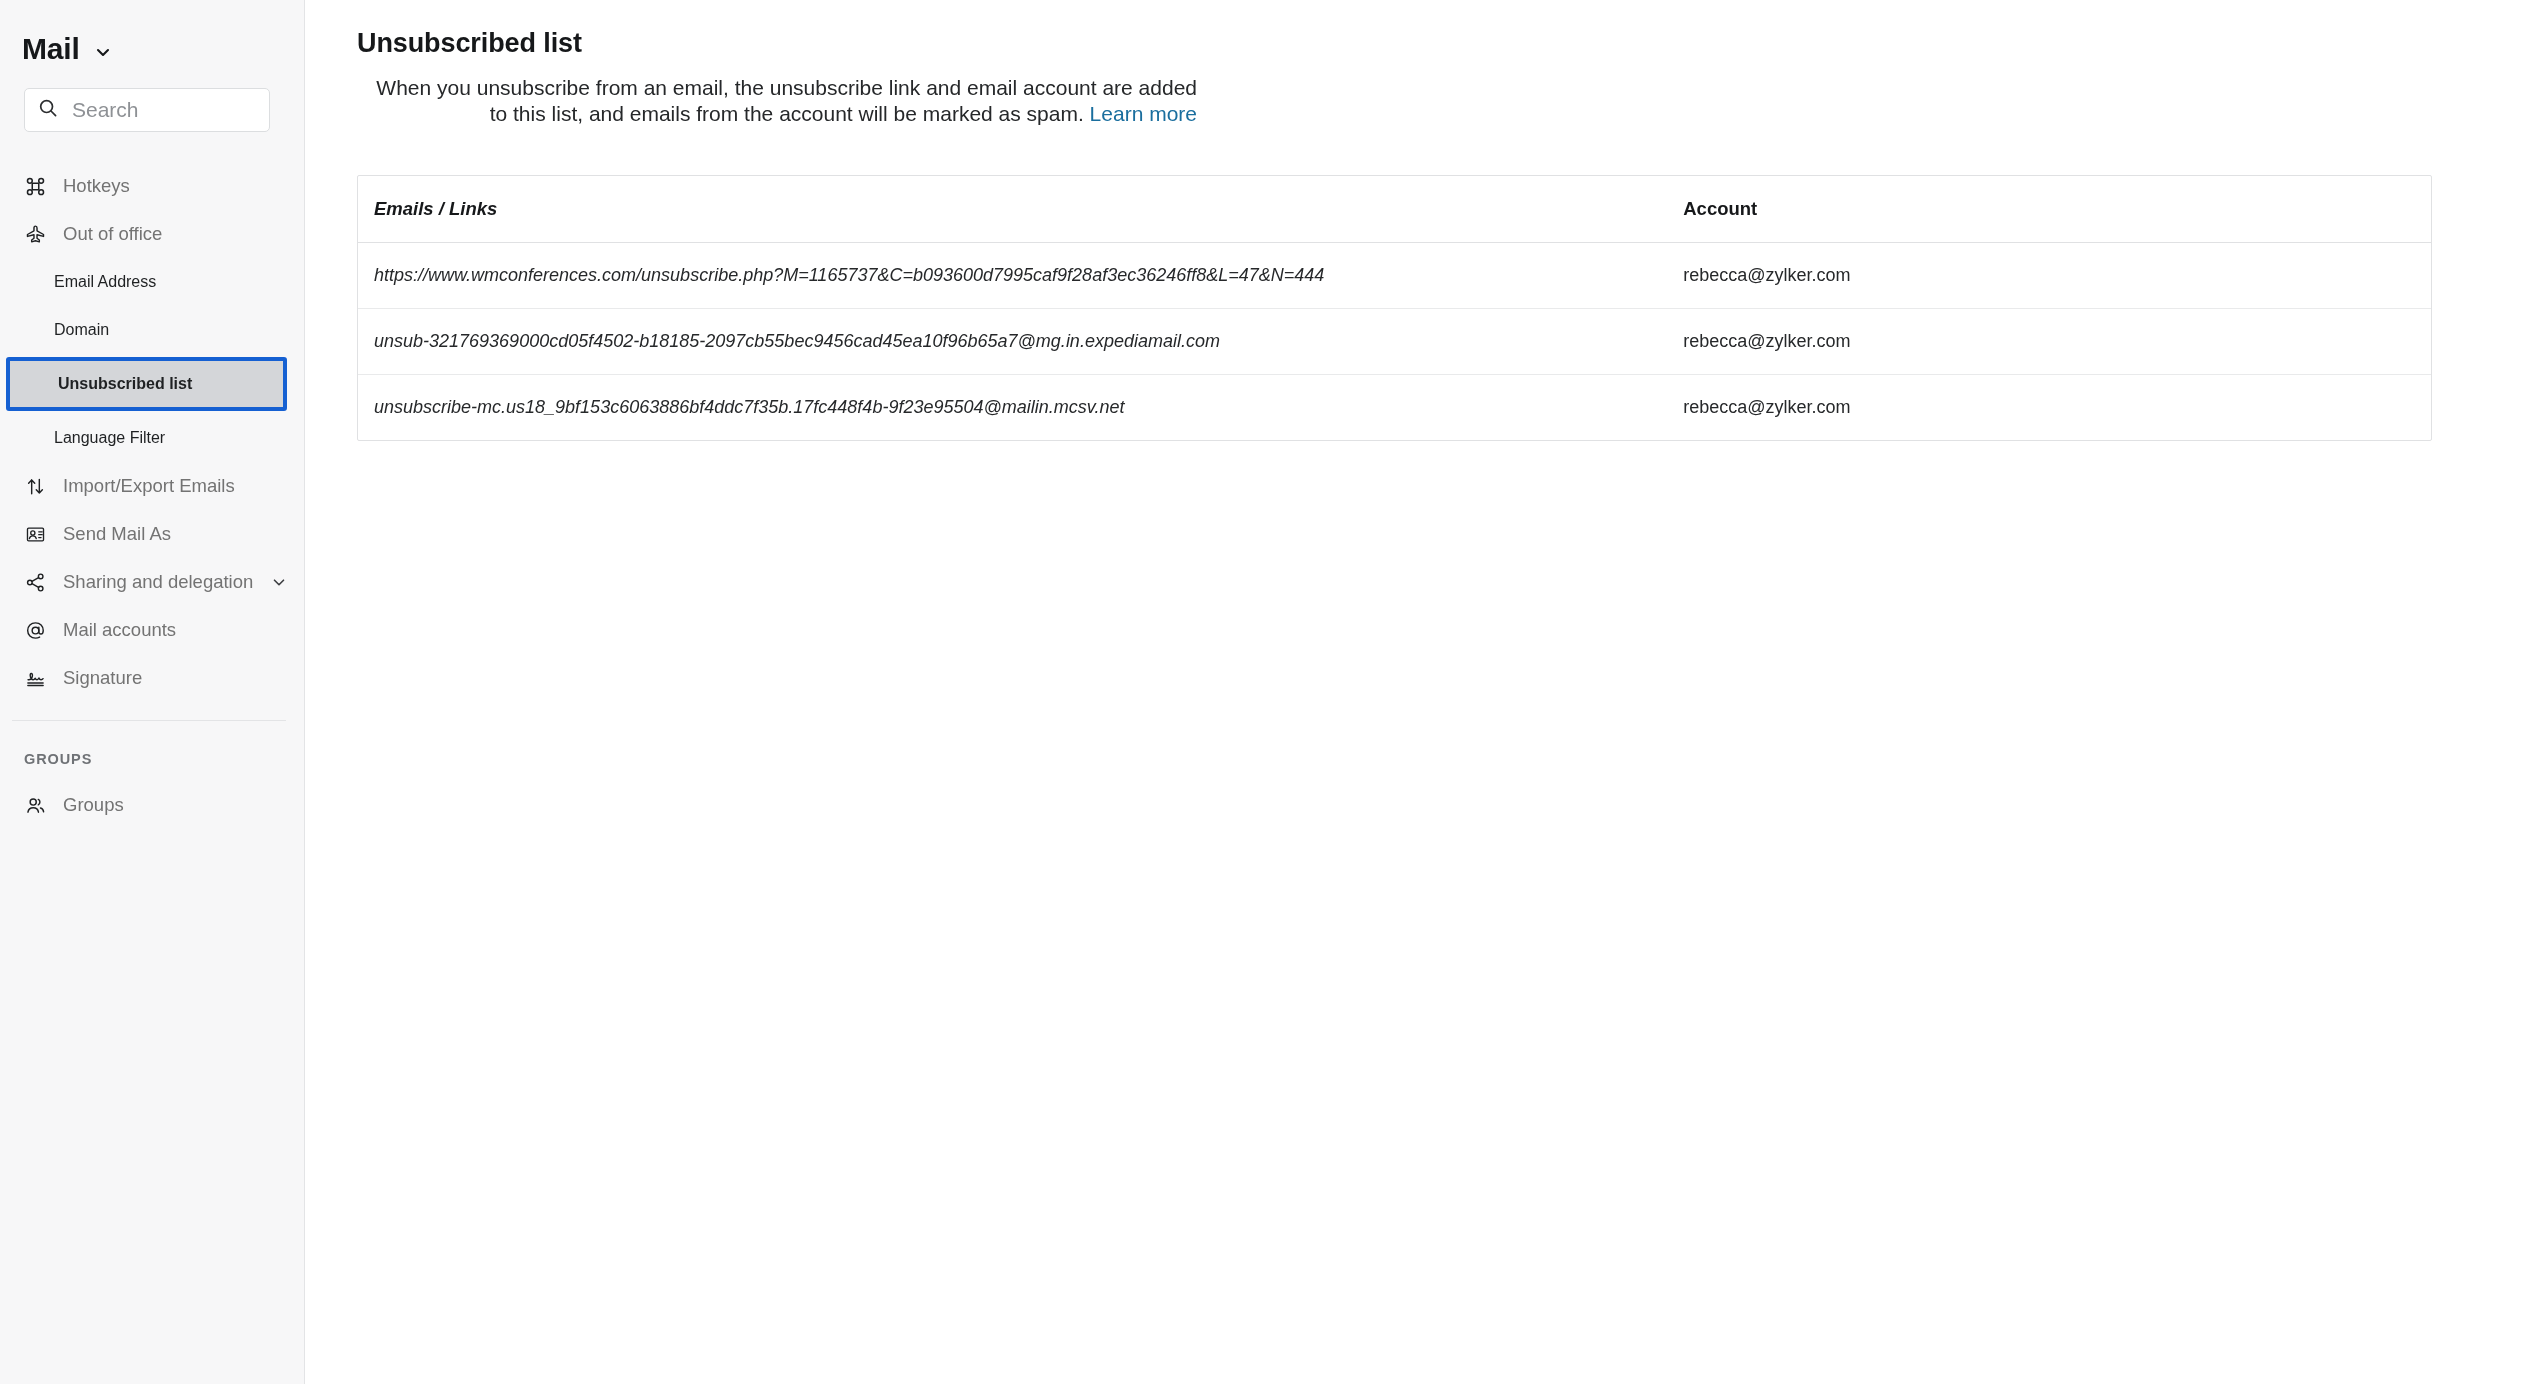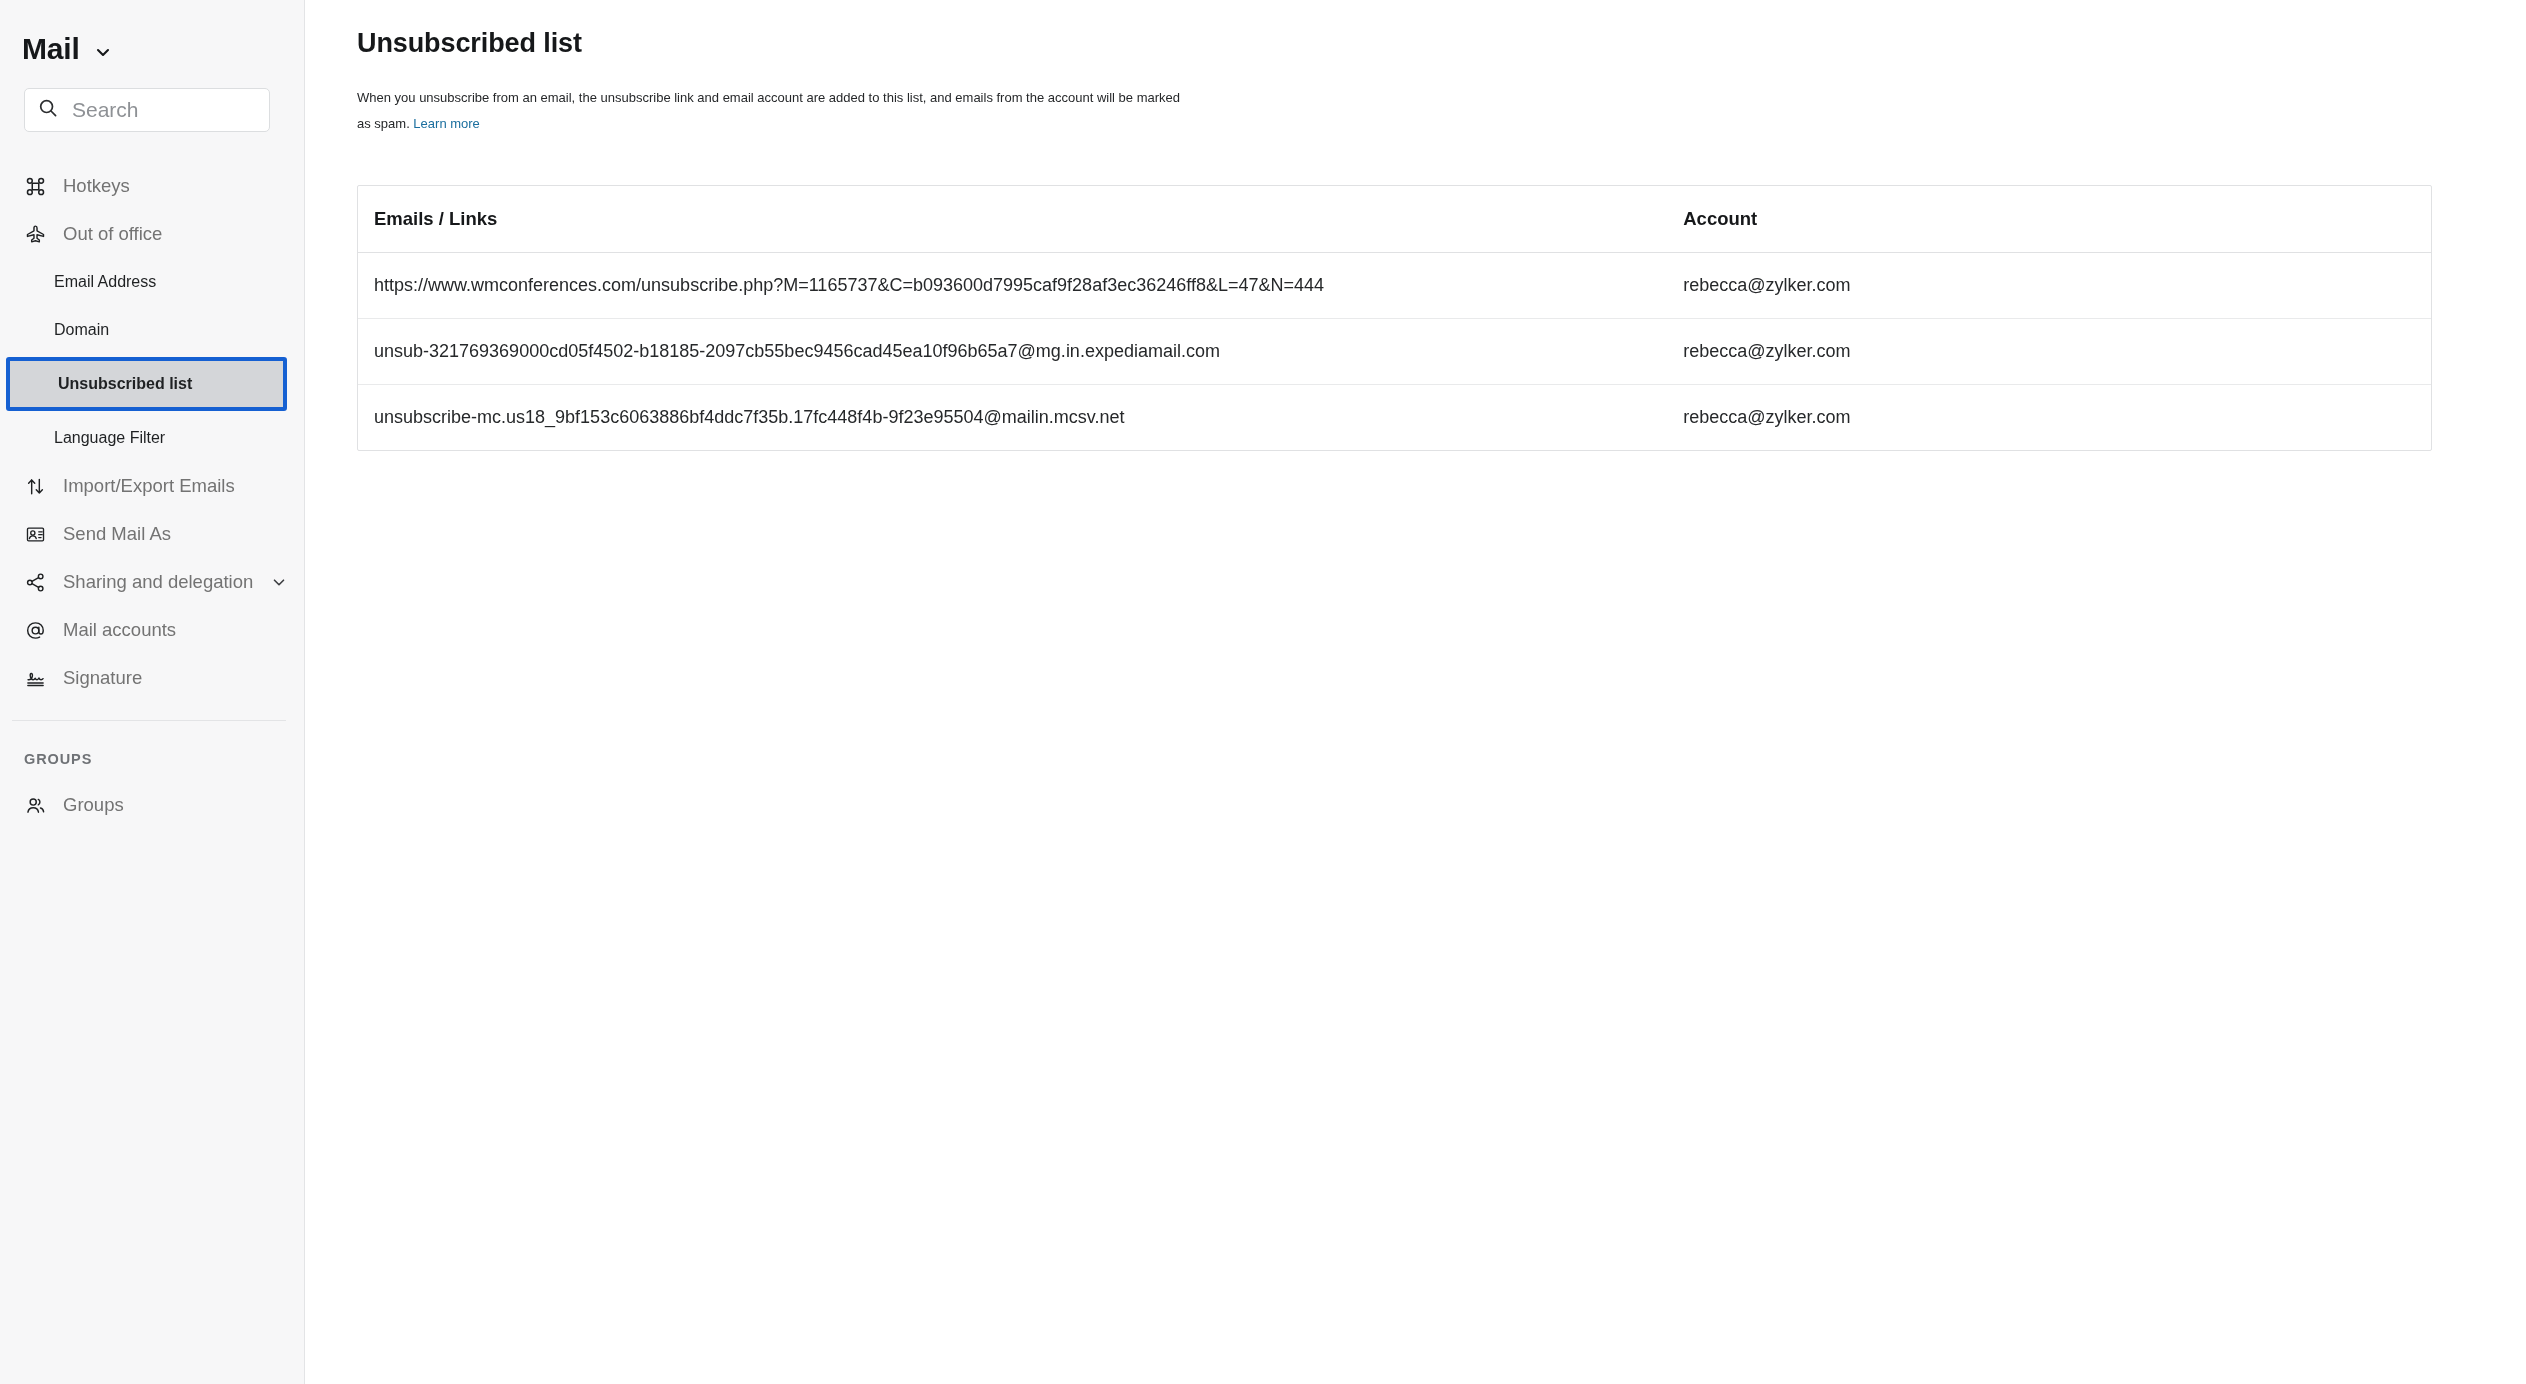--- a/index.html
+++ b/index.html
@@ -79,23 +79,24 @@
   .group-label {
     font-size: 14.5px; font-weight: 700; letter-spacing: 0.9px;
     color: #6f7276; padding: 30px 0 0 24px;
   }
   .groups-block { padding-top: 14px; }
 
   
   .main { flex: 1 1 auto; padding: 28px 60px 0 52px; min-width: 0; }
   .page-title { font-size: 27px; font-weight: 700; color: #16181a; letter-spacing: -0.1px; }
   .page-desc {
-    margin-top: 26px;
-    font-size: 13px; line-height: 26px; color: #26282a;
+    margin-top: 16px;
+    font-size: 21px; line-height: 26px; color: #26282a;
     max-width: 840px;
+    text-align: right;
   }
   .learn-more { color: #1a6e9e; text-decoration: none; cursor: pointer; }
 
   .table-wrap {
     margin-top: 48px; margin-right: 34px;
     border: 1px solid #e0e1e3;
     border-radius: 2px;
     background: #ffffff;
   }
   table { width: 100%; border-collapse: collapse; table-layout: fixed; }
@@ -106,21 +107,21 @@
     border-bottom: 1px solid #e0e1e3;
   }
   td {
     font-size: 18px; color: #26282a;
     padding: 20px 0 20px 16px;
     border-bottom: 1px solid #e9eaeb;
     line-height: 25px;
     word-break: break-word;
   }
   tr.last-row td { border-bottom: none; }
-  .col-links { width: 62%; }
+  .col-links { width: 62%; font-style: italic; }
   .col-account { width: 38%; padding-left: 40px; }
   th.col-account { padding-left: 40px; }
 </style>
 </head>
 <body>
 
 <div class="app">
 
   <aside class="sidebar">
 

